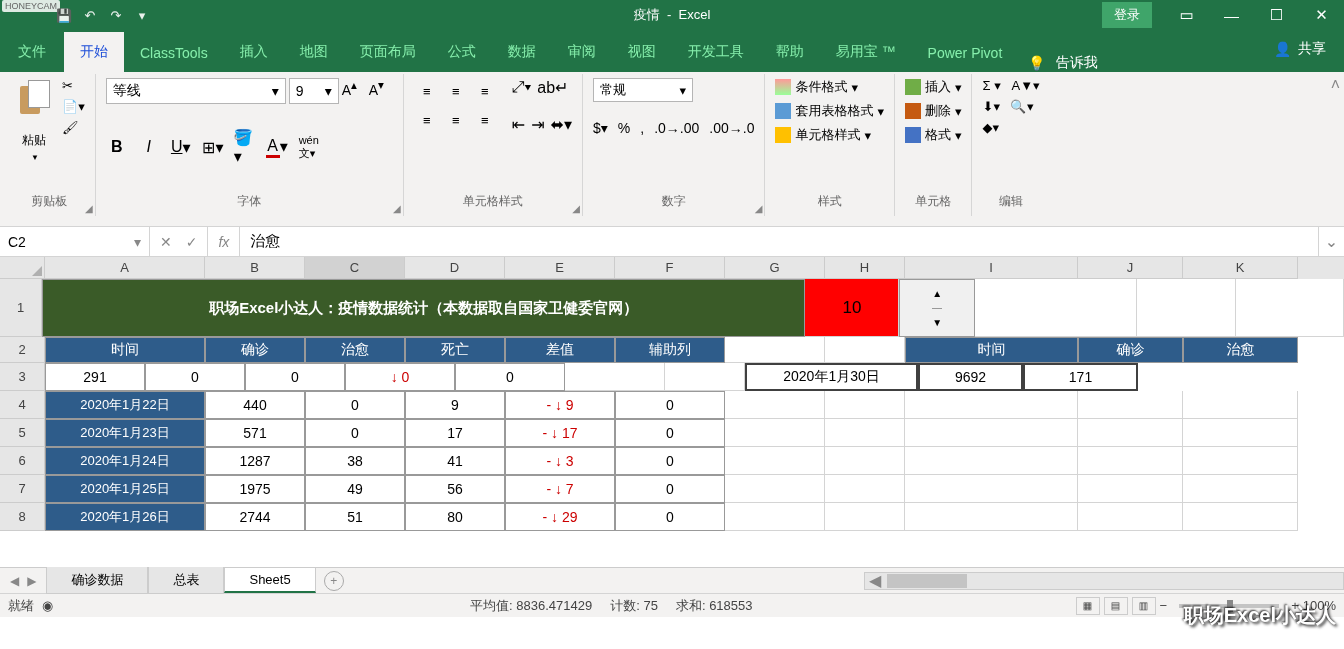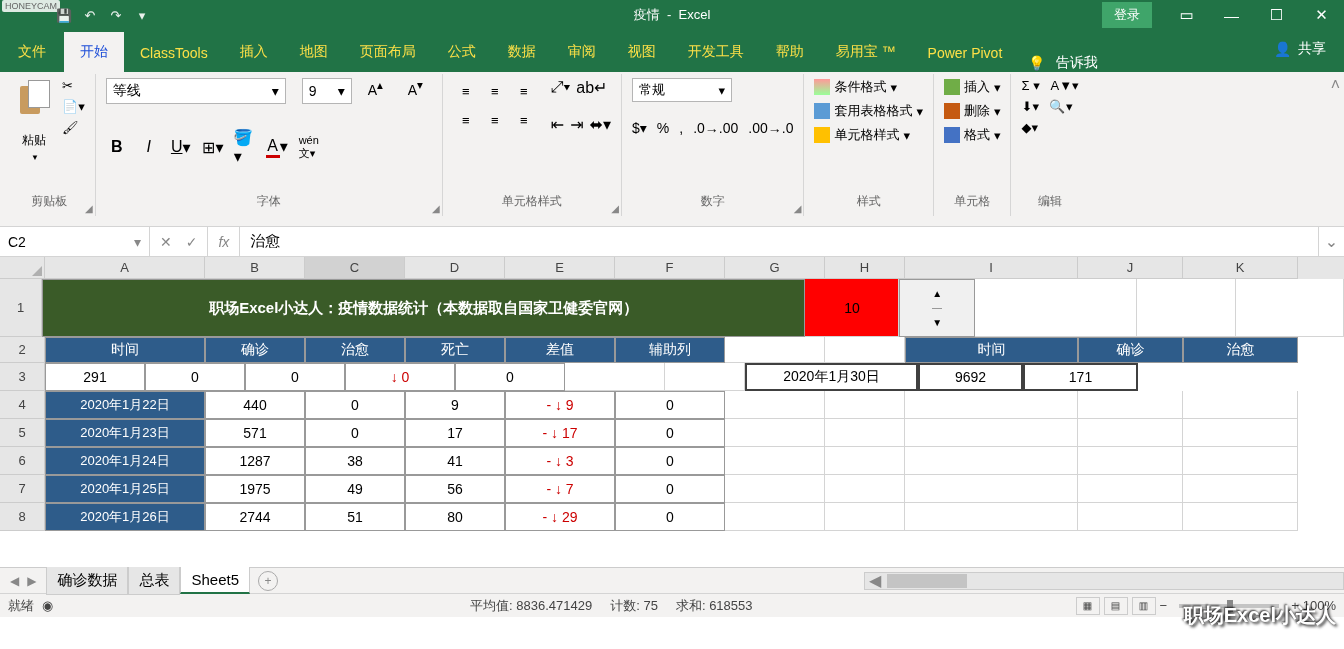--- a/index.html
+++ b/index.html
@@ -10,42 +10,42 @@
 .titlebar .watermark { position: absolute; left: 2px; top: 0; background: rgba(255,255,255,0.85); color: #666; font-size: 9px; padding: 1px 3px; border-radius: 2px; }
 .titlebar .qat { display: flex; margin-left: 55px; gap: 8px; }
 .titlebar .qat span { width: 18px; height: 18px; display: inline-flex; align-items: center; justify-content: center; font-size: 13px; opacity: 0.9; }
 .titlebar .title { position: absolute; left: 50%; transform: translateX(-50%); font-size: 13px; }
 .titlebar .right { position: absolute; right: 0; display: flex; align-items: center; height: 100%; }
 .titlebar .login-btn { background: #3fa56a; padding: 4px 12px; font-size: 13px; margin-right: 12px; }
 .titlebar .win-btn { width: 45px; height: 30px; display: flex; align-items: center; justify-content: center; font-size: 15px; }
 
 
 .tabstrip { height: 42px; background: #217346; display: flex; align-items: flex-end; padding-left: 0; }
-.tab { padding: 11px 16px; color: #fde047; font-size: 14px; cursor: pointer; }
+.tab { padding: 11px 16px; color: #86efac; font-size: 14px; cursor: pointer; }
 .tab.file { padding: 11px 18px; }
 .tab.active { background: #f3f2f1; color: #1d4ed8; }
 .tabstrip .search-tell { margin-left: 10px; display: flex; align-items: center; gap: 10px; color: #fff; font-size: 14px; }
 .tabstrip .share { position: absolute; right: 18px; top: 40px; color: #fff; font-size: 14px; display: flex; align-items: center; gap: 6px; }
 
 
 .ribbon { height: 155px; background: #f3f2f1; border-bottom: 1px solid #d4d4d4; display: flex; padding: 2px 4px 0; }
 .group { border-right: 1px solid #d6d6d6; padding: 4px 10px; display: flex; flex-direction: column; justify-content: space-between; height: 142px; position: relative; }
 .group-label { text-align: center; font-size: 12px; color: #666; padding-bottom: 2px; }
 .group-body { flex: 1; display: flex; gap: 8px; }
 .big-btn { display: flex; flex-direction: column; align-items: center; gap: 4px; font-size: 12px; }
 .dropdown-arrow { font-size: 8px; margin-left: 2px; }
 .dialog-launcher { position: absolute; right: 2px; bottom: 2px; font-size: 10px; color: #888; }
 
 
 .clipboard-icon { width: 40px; height: 50px; position: relative; }
 .clipboard-icon .board { position: absolute; left: 6px; top: 8px; width: 20px; height: 28px; background: #c89b5f; border-radius: 2px; }
 .clipboard-icon .paper { position: absolute; left: 14px; top: 2px; width: 22px; height: 28px; background: #fff; border: 1px solid #999; }
 
 
-.font-row1 { display: flex; gap: 16px; margin-bottom: 6px; }
+.font-row1 { display: flex; gap: 3px; margin-bottom: 6px; }
 .font-sel { background: #fff; border: 1px solid #b5b5b5; height: 26px; display: flex; align-items: center; padding: 0 6px; font-size: 14px; }
 .font-name { width: 180px; justify-content: space-between; }
 .font-size { width: 50px; justify-content: space-between; }
 .font-inc { width: 24px; justify-content: center; font-size: 14px; }
 .font-row2 { display: flex; gap: 10px; align-items: center; }
 .font-row2 span { width: 22px; display: inline-flex; justify-content: center; font-size: 16px; }
 
 
 .align-grid { display: grid; grid-template-columns: repeat(3, 26px); grid-template-rows: repeat(2, 26px); gap: 3px; }
 .align-grid span { display: flex; align-items: center; justify-content: center; border: 1px solid transparent; font-size: 13px; }
@@ -79,34 +79,34 @@
 .rowhdr { width: 45px; border-right: 1px solid #ccc; border-bottom: 1px solid #ccc; background: #e6e6e6; display: flex; align-items: center; justify-content: center; font-size: 13px; color: #444; }
 .cell { border-right: 1px solid #d4d4d4; border-bottom: 1px solid #d4d4d4; display: flex; align-items: center; font-size: 14px; padding: 0 4px; overflow: hidden; white-space: nowrap; }
 
 
 .cA { width: 160px; } .cB { width: 100px; } .cC { width: 100px; } .cD { width: 100px; }
 .cE { width: 110px; } .cF { width: 110px; } .cG { width: 100px; } .cH { width: 80px; }
 .cI { width: 173px; } .cJ { width: 105px; } .cK { width: 115px; }
 
 
 .banner-cell { background: #3a5b28; color: #fff; font-weight: bold; font-size: 15px; border: 1px solid #999; justify-content: center; }
-.red-cell { background: #ff0000; color: #000; font-size: 14px; justify-content: center; }
+.red-cell { background: #ff0000; color: #000; font-size: 17px; justify-content: center; }
 .spinner-cell { background: #f0f0f0; border: 1px solid #999; display: flex; flex-direction: column; }
 .spinner-cell span { flex: 1; display: flex; align-items: center; justify-content: center; font-size: 10px; border-bottom: 1px solid #999; cursor: pointer; }
 .spinner-cell span:last-child { border-bottom: none; }
 .hdr-cell { background: #2e5c8a; color: #fff; font-size: 14px; justify-content: center; border: 1px solid #999; }
 .date-cell { background: #2e5c8a; color: #fff; font-size: 13px; justify-content: center; border: 1px solid #999; }
 .data-cell { border: 1px solid #999; justify-content: center; font-size: 14px; }
 .diff-red { color: #c00; }
 .data-cell-alt { border: 2px solid #404040; justify-content: center; font-size: 14px; }
 
 
 .sheettabs { height: 26px; border-top: 1px solid #ccc; display: flex; align-items: center; background: #f3f2f1; }
 .sheet-nav { display: flex; gap: 8px; padding: 0 10px; color: #888; font-size: 12px; }
-.sheet-tab { padding: 4px 10px; border: 1px solid #ccc; border-top: none; background: #e6e6e6; font-size: 15px; cursor: pointer; }
+.sheet-tab { padding: 4px 24px; border: 1px solid #ccc; border-top: none; background: #e6e6e6; font-size: 13px; cursor: pointer; }
 .sheet-tab.active { background: #fff; border-bottom: 2px solid #217346; }
 .sheet-add { margin-left: 8px; width: 20px; height: 20px; border: 1px solid #aaa; border-radius: 50%; display: flex; align-items: center; justify-content: center; font-size: 12px; color: #888; }
 .hscroll { margin-left: auto; width: 480px; height: 18px; background: #e6e6e6; border: 1px solid #ccc; display: flex; align-items: center; }
 .hscroll .thumb { width: 80px; height: 14px; background: #c4c4c4; margin-left: 2px; }
 
 
 .statusbar { height: 24px; background: #f3f2f1; border-top: 1px solid #d4d4d4; display: flex; align-items: center; font-size: 13px; padding: 0 8px; color: #444; }
 .statusbar .stats { position: absolute; left: 470px; display: flex; gap: 18px; }
 .statusbar .views { margin-left: auto; display: flex; align-items: center; gap: 4px; }
 .view-btn { width: 24px; height: 18px; border: 1px solid #ccc; display: flex; align-items: center; justify-content: center; font-size: 10px; }

